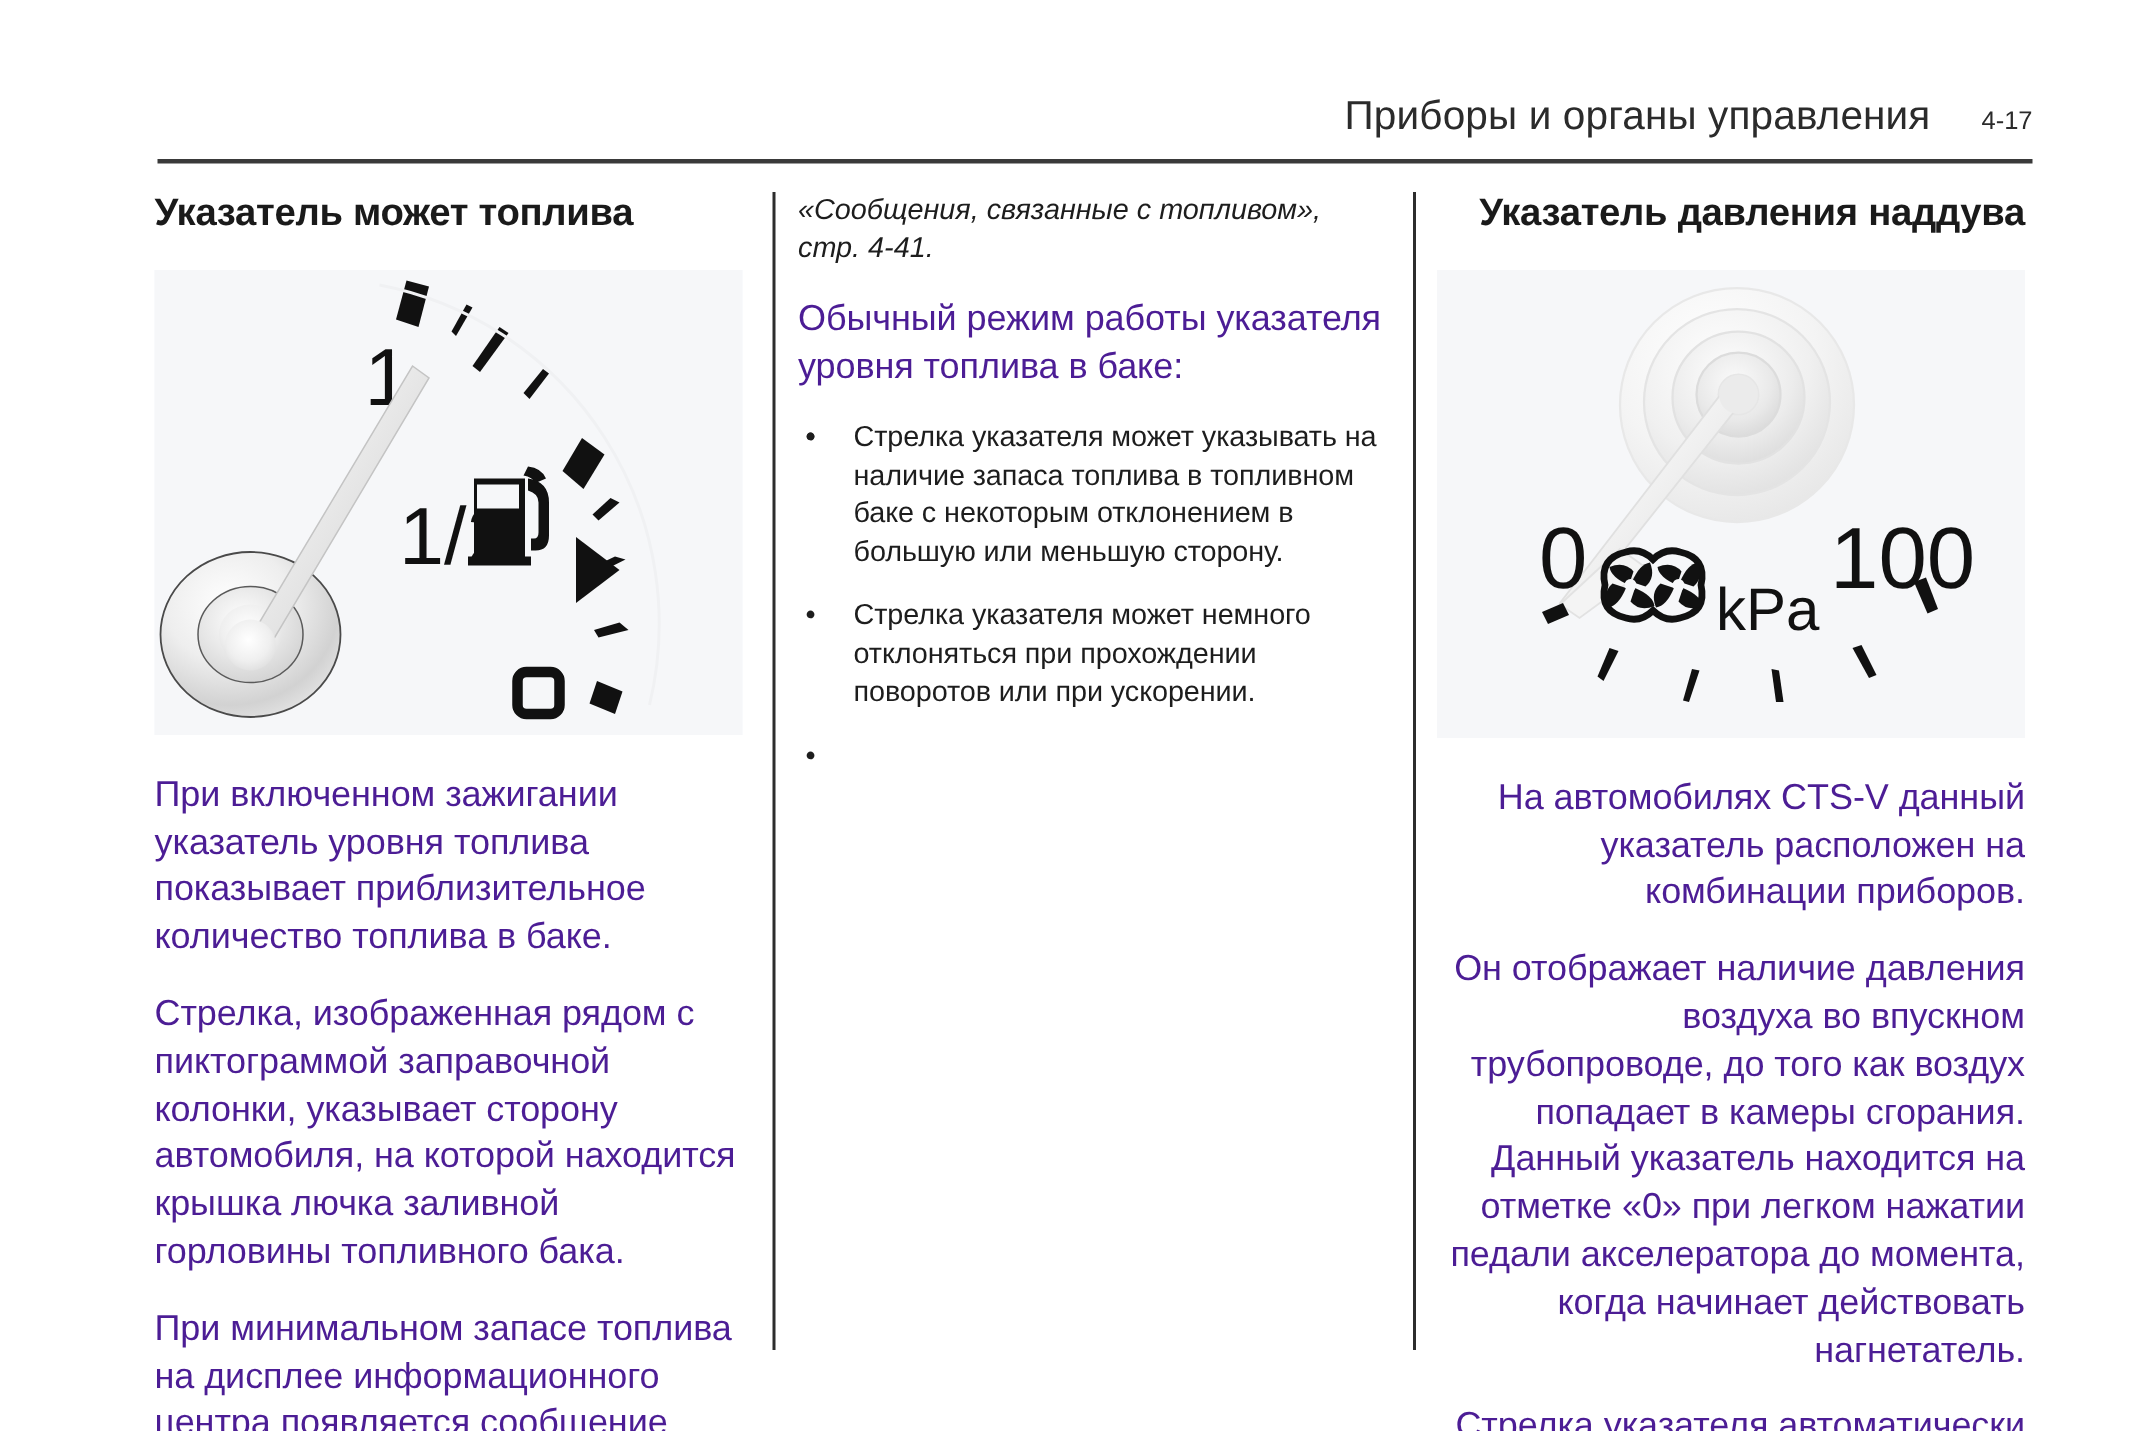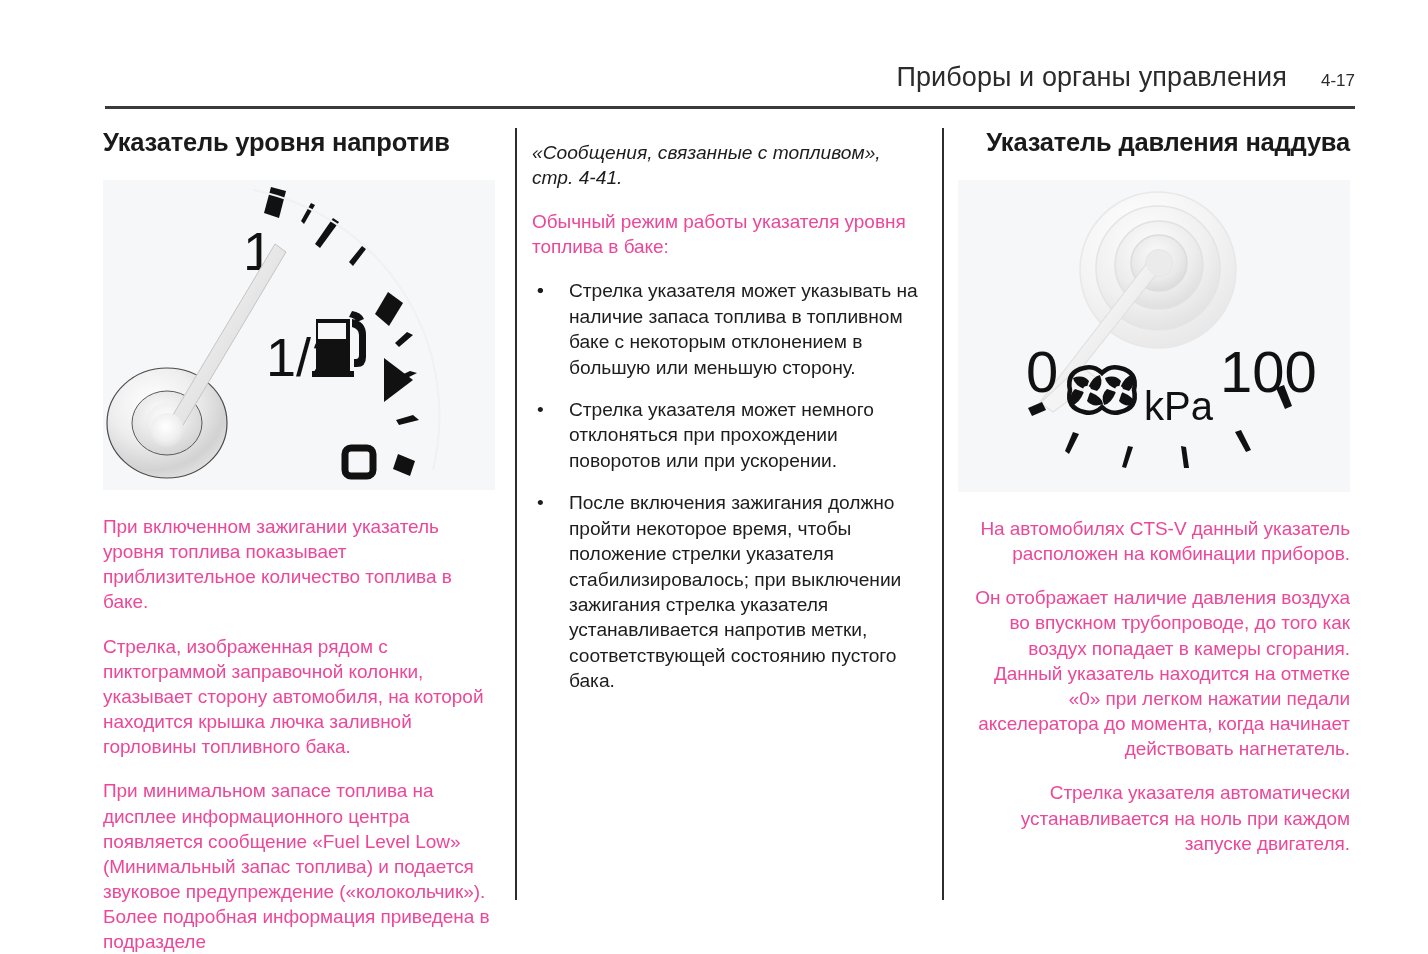--- a/index.html
+++ b/index.html
@@ -64,29 +64,29 @@
     margin: 0 0 22px 0;
     font-size: 25.5px;
     font-weight: 700;
     line-height: 1.17;
     letter-spacing: -0.2px;
     color: #1a1a1a;
   }
 
   p.body {
     margin: 0 0 19px 0;
-    font-size: 19px;
+    font-size: 24px;
     line-height: 1.325;
-    color: #ec4899;
+    color: #4c1d95;
     letter-spacing: -0.05px;
   }
   p.body:last-child { margin-bottom: 0; }
   p.italic {
     font-style: italic;
-    margin: 12px 0 18px 0;
+    margin: 0 0 18px 0;
     font-size: 19.2px;
     line-height: 1.325;
     color: #1d1d1d;
   }
 
   ul.bullets { margin: 0; padding: 0; list-style: none; }
   ul.bullets li {
     position: relative;
     padding-left: 37px;
     margin-bottom: 17px;
@@ -122,21 +122,21 @@
   <div class="header">
     <div class="header-title">Приборы и органы управления</div>
     <div class="header-page">4-17</div>
   </div>
   <div class="header-rule"></div>
 
   <div class="divider divider-1"></div>
   <div class="divider divider-2"></div>
 
   <div class="col col-left">
-    <h2 class="sec-title">Указатель уровня напротив</h2>
+    <h2 class="sec-title">Указатель может топлива</h2>
 
     <div class="figure fig-fuel">
       <svg viewBox="0 0 392 310" xmlns="http://www.w3.org/2000/svg" aria-hidden="true">
         <defs>
           <radialGradient id="hubOuter" cx="38%" cy="32%" r="78%">
             <stop offset="0%" stop-color="#ffffff"></stop>
             <stop offset="45%" stop-color="#eeeeee"></stop>
             <stop offset="78%" stop-color="#d2d2d2"></stop>
             <stop offset="100%" stop-color="#e9e9e9"></stop>
           </radialGradient>
@@ -232,21 +232,20 @@
       <li>
         <span class="dot">•</span>
         <span>Стрелка указателя может указывать на наличие запаса топлива в топливном баке с некоторым отклонением в большую или меньшую сторону.</span>
       </li>
       <li>
         <span class="dot">•</span>
         <span>Стрелка указателя может немного отклоняться при прохождении поворотов или при ускорении.</span>
       </li>
       <li>
         <span class="dot">•</span>
-        <span>После включения зажигания должно пройти некоторое время, чтобы положение стрелки указателя стабилизировалось; при выключении зажигания стрелка указателя устанавливается напротив метки, соответствующей состоянию пустого бака.</span>
       </li>
     </ul>
   </div>
 
   <div class="col col-right">
     <h2 class="sec-title">Указатель давления наддува</h2>
 
     <div class="figure fig-boost">
       <svg viewBox="0 0 392 312" xmlns="http://www.w3.org/2000/svg" aria-hidden="true">
         <defs>

